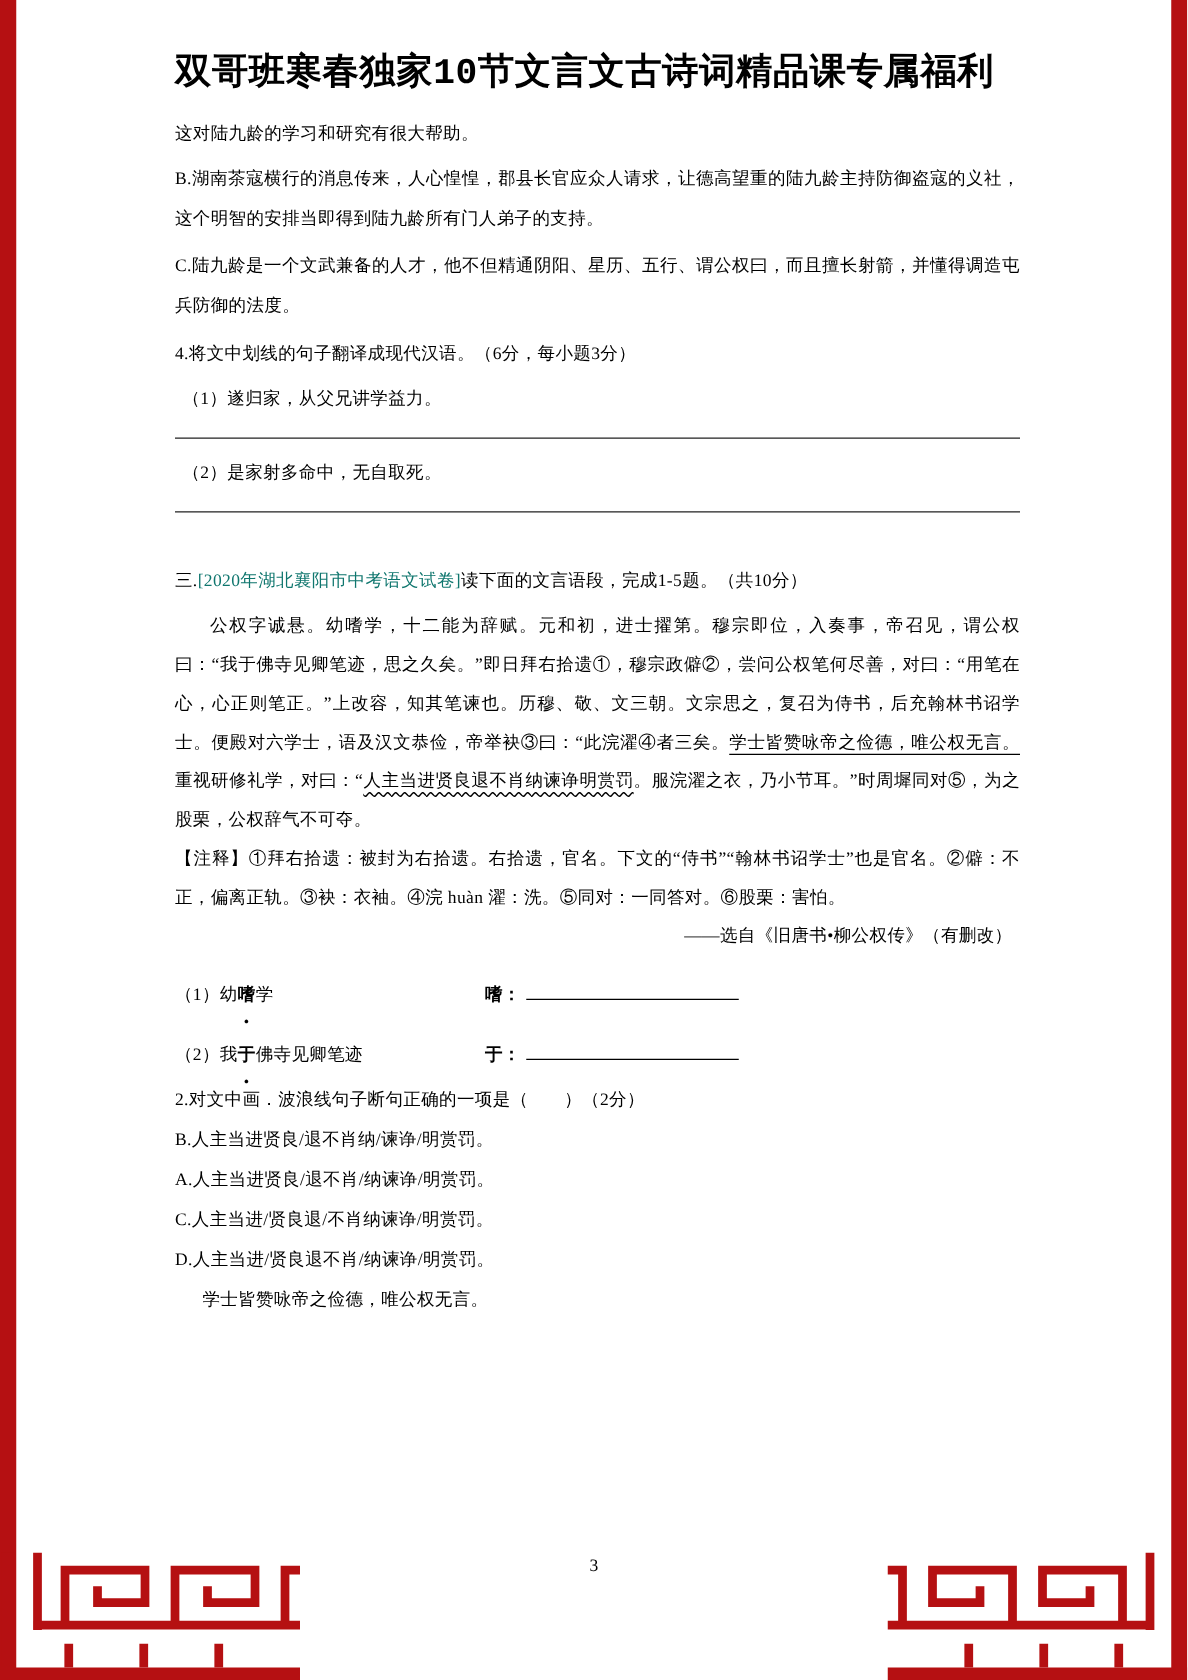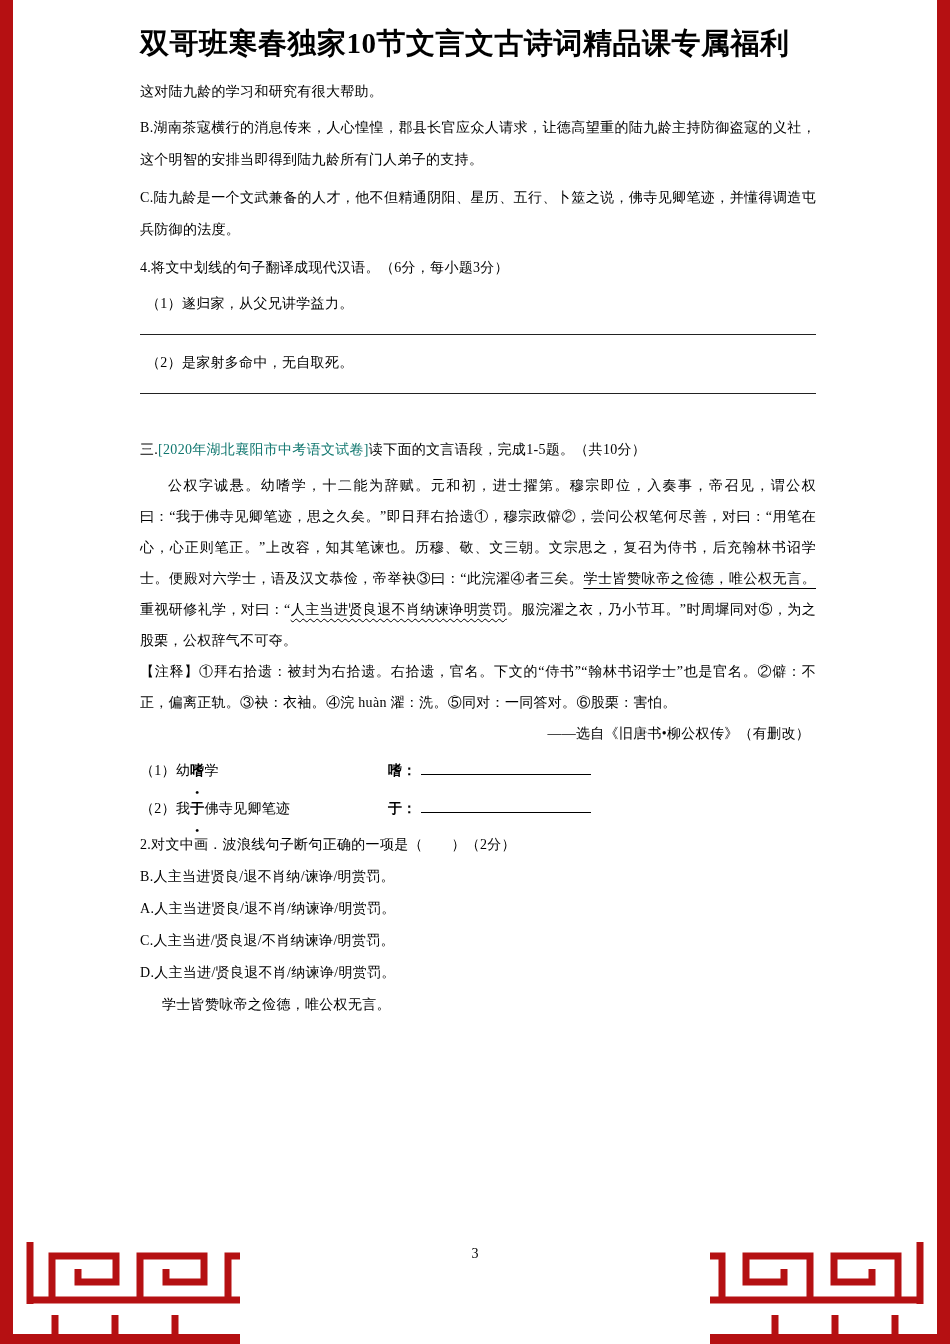--- a/index.html
+++ b/index.html
@@ -15,42 +15,42 @@
   .side-left { left:0; } .side-right { right:0; }
 
   
   .corner { position:absolute; bottom:0; }
   .corner-left { left:0; }
   .corner-right { right:0; transform:scaleX(-1); }
 
   .content { position:absolute; left:140px; top:0; width:676px; }
 
   .doc-title {
-    padding-top:24px; font-size:29px; font-weight:bold; line-height:38px;
-    margin-bottom:14px; white-space:nowrap; letter-spacing:0.5px;
+    padding-top:40px; font-size:29px; font-weight:bold; line-height:38px;
+    margin-bottom:14px; white-space:nowrap; letter-spacing:0.5px;font-family:Liberation Mono, monospace;
   }
 
   .t { font-size:14px; line-height:32px; text-align:justify; letter-spacing:0.3px; }
   .mt4 { margin-top:4px; } .mt6 { margin-top:6px; }
 
   .q-item { padding-left:6px; }
 
   .answer-line { border-bottom:1.5px solid #222; margin:14px 0 12px; height:1px; }
 
   .heading3 { margin-top:40px; }
   .red-bold { color:#0f766e; font-weight:normal; }
 
   .passage { line-height:31px; text-indent:2em; margin-top:4px; }
   .u { text-decoration:underline; text-underline-offset:5px; }
   .wavy { text-decoration:underline; text-decoration-style:wavy; text-decoration-thickness:1px; text-underline-offset:4px; }
 
   .attribution { text-align:right; line-height:31px; padding-right:6px; }
   .notes { line-height:31px; }
 
-  .q1-row { margin-top:6px; }
+  .q1-row { margin-top:16px; }
   .q1-part { display:inline-block; width:248px; text-align:left; }
   .em-dot { font-weight:bold; position:relative; display:inline-block; }
   .em-dot::after {
     content:"•"; position:absolute; left:50%; transform:translateX(-50%);
     bottom:-10px; font-size:11px; line-height:10px; color:#000;
   }
   .key { font-weight:bold; }
   .blank {
     display:inline-block; width:170px; height:15px;
     border-bottom:1px solid #000; margin-left:4px; vertical-align:baseline;
@@ -71,21 +71,21 @@
 
   <div class="side-bar side-left"></div>
   <div class="side-bar side-right"></div>
 
   <div class="content">
 
     <h1 class="doc-title">双哥班寒春独家10节文言文古诗词精品课专属福利</h1>
 
     <p class="t">这对陆九龄的学习和研究有很大帮助。</p>
     <p class="t mt4">B.湖南茶寇横行的消息传来，人心惶惶，郡县长官应众人请求，让德高望重的陆九龄主持防御盗寇的义社，这个明智的安排当即得到陆九龄所有门人弟子的支持。</p>
-    <p class="t mt6">C.陆九龄是一个文武兼备的人才，他不但精通阴阳、星历、五行、卜筮之说，佛寺见卿笔迹，并懂得调造屯兵防御的法度。</p>
+    <p class="t mt6">C.陆九龄是一个文武兼备的人才，他不但精通阴阳、星历、五行、谓公权曰，而且擅长射箭，并懂得调造屯兵防御的法度。</p>
 
     <p class="t mt6">4.将文中划线的句子翻译成现代汉语。（6分，每小题3分）</p>
     <p class="t mt4 q-item">（1）遂归家，从父兄讲学益力。</p>
     <div class="answer-line"></div>
     <p class="t q-item">（2）是家射多命中，无自取死。</p>
     <div class="answer-line"></div>
 
     <p class="t heading3"><span>三.</span><span class="red-bold">[2020年湖北襄阳市中考语文试卷]</span><span>读下面的文言语段，完成1-5题。（共10分）</span></p>
 
     <p class="t passage"><span>公权字诚悬。幼嗜学，十二能为辞赋。元和初，进士擢第。穆宗即位，入奏事，帝召见，谓公权曰：“我于佛寺见卿笔迹，思之久矣。”即日拜右拾遗①，穆宗政僻②，尝问公权笔何尽善，对曰：“用笔在心，心正则笔正。”上改容，知其笔谏也。历穆、敬、文三朝。文宗思之，复召为侍书，后充翰林书诏学士。便殿对六学士，语及汉文恭俭，帝举袂③曰：“此浣濯④者三矣。</span><span class="u">学士皆赞咏帝之俭德，唯公权无言。</span><span>重视研修礼学，对曰：“</span><span class="wavy">人主当进贤良退不肖纳谏诤明赏罚</span><span>。服浣濯之衣，乃小节耳。”时周墀同对⑤，为之股栗，公权辞气不可夺。</span></p>

